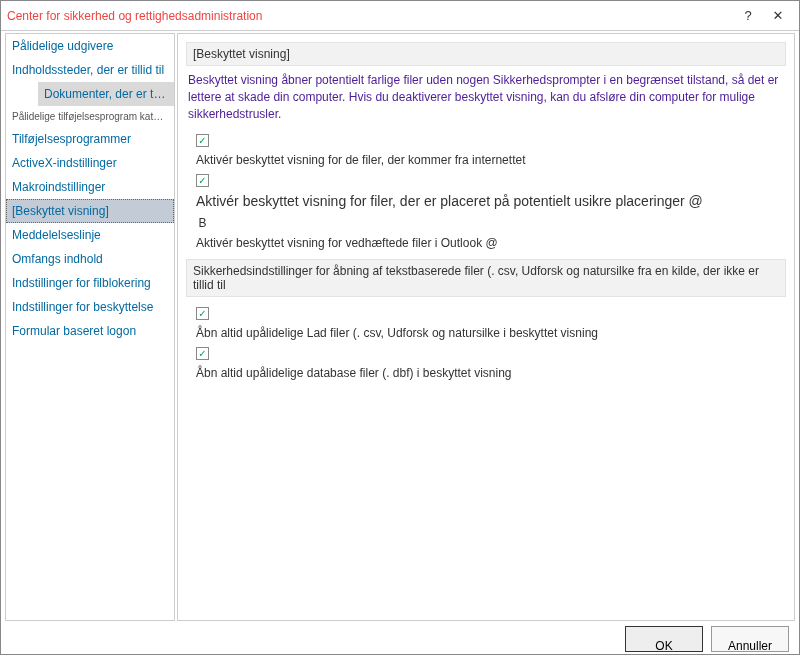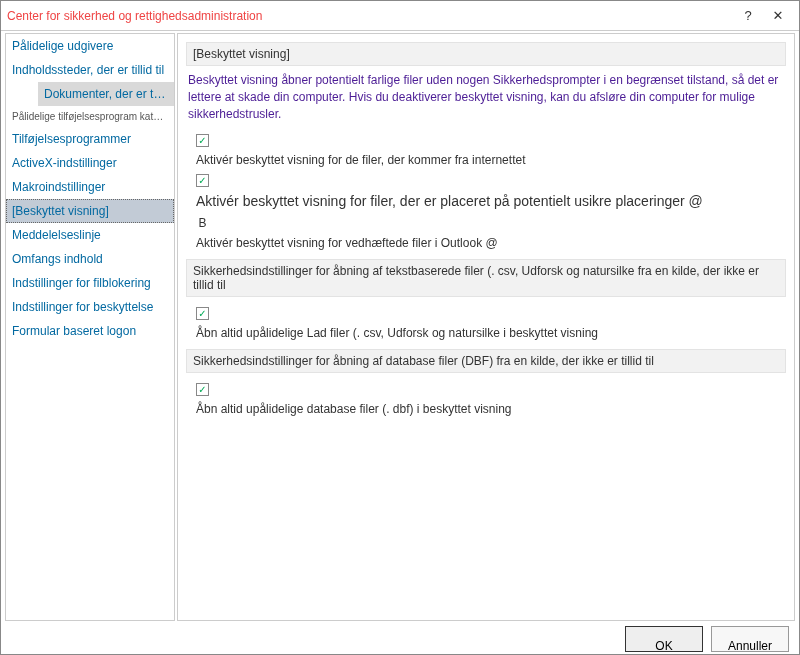--- a/index.html
+++ b/index.html
@@ -78,21 +78,20 @@
       <span class="bullet">B</span>
       <span>Aktivér beskyttet visning for vedhæftede filer i Outlook @</span>
     </div>
 
     <div class="section-header">Sikkerhedsindstillinger for åbning af tekstbaserede filer (. csv, Udforsk og natursilke fra en kilde, der ikke er tillid til</div>
     <div class="check-row">
       <span class="check"></span>
       <span>Åbn altid upålidelige Lad filer (. csv, Udforsk og natursilke i beskyttet visning</span>
     </div>
 
-    <div class="section-header">Sikkerhedsindstillinger for åbning af database filer (DBF) fra en kilde, der ikke er tillid til</div>
     <div class="check-row">
       <span class="check"></span>
       <span>Åbn altid upålidelige database filer (. dbf) i beskyttet visning</span>
     </div>
   </div>
 </div>
 
 <div class="footer">
   <button class="btn primary">OK</button>
   <button class="btn">Annuller</button>

